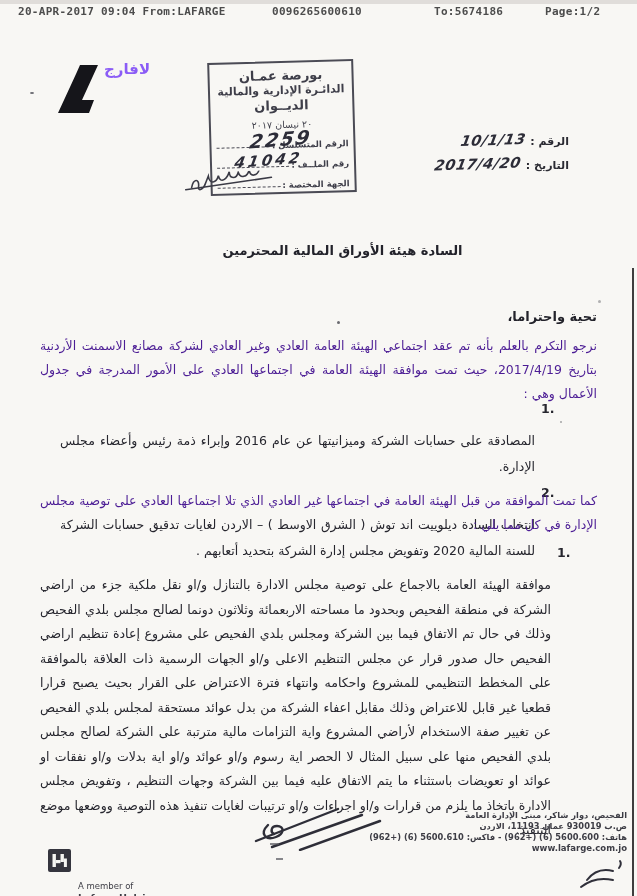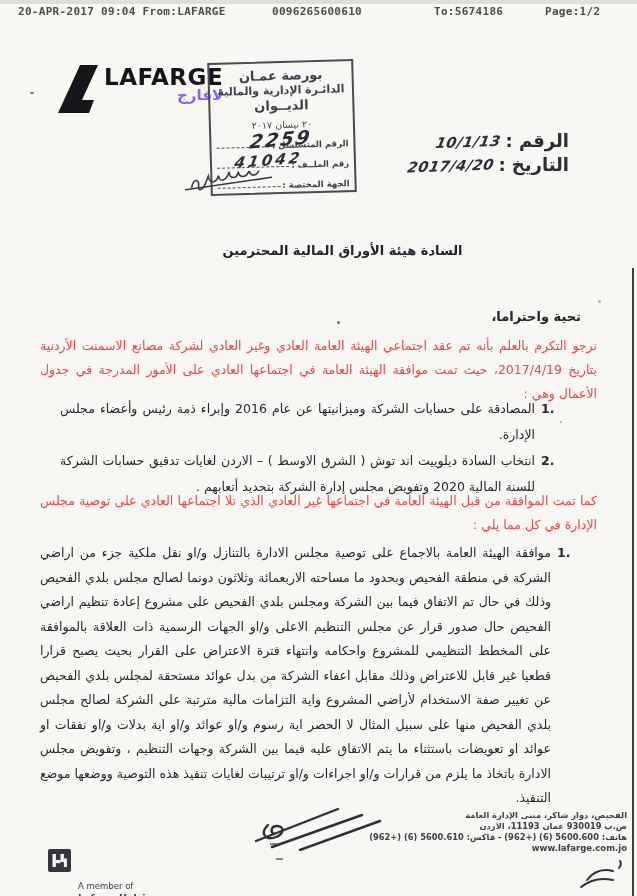--- a/index.html
+++ b/index.html
@@ -38,39 +38,39 @@
   .srow .sline{flex:1;border-bottom:1.4px dashed #4b4b55;margin:0 2px 3px 0;height:1px;}
   .srow .sval{position:absolute;bottom:0;font-weight:bold;color:#2c2c38;
     transform:skewX(-14deg) rotate(-3deg);font-style:italic;}
   .sval.v1{left:34px;font-size:19px;letter-spacing:2px;}
   .sval.v2{left:18px;font-size:15px;letter-spacing:3px;bottom:1px;}
   .scrib3{position:absolute;left:-34px;bottom:-4px;}
 
   
   .refblock{position:absolute;right:68px;top:130px;direction:rtl;text-align:right;color:#2b2b33;}
   .refblock .rrow{height:24px;white-space:nowrap;}
-  .refblock .rlabel{font-size:18px;font-weight:bold;}
+  .refblock .rlabel{font-size:11px;font-weight:bold;}
   .refblock .rval{display:inline-block;font-size:14.5px;font-weight:bold;font-style:italic;
     transform:skewX(-12deg) rotate(-2deg);color:#2d2d38;letter-spacing:.5px;direction:ltr;}
 
   
   .salutation{position:absolute;left:0;right:0;top:243px;text-align:center;
     font-size:13px;font-weight:bold;direction:rtl;color:#23232b;margin-left:48px;}
-  .greeting{position:absolute;right:56px;top:309px;font-size:13px;font-weight:bold;direction:rtl;color:#23232b;}
+  .greeting{position:absolute;right:40px;top:309px;font-size:13px;font-weight:bold;direction:rtl;color:#23232b;}
   .para{position:absolute;left:40px;right:40px;direction:rtl;text-align:justify;
-    font-size:12.5px;line-height:24px;color:#ef4444;}
+    font-size:12.5px;line-height:24px;color:#4c1d95;}
   .para1{top:334px;}
   .para2{top:489px;}
   .list{position:absolute;direction:rtl;font-size:12.5px;color:#26262e;}
   .list1{right:78px;left:60px;top:396px;}
   .list2{right:62px;left:40px;top:541px;}
   .li{display:flex;gap:6px;line-height:26px;margin-bottom:0;}
   .list2 .li{line-height:24.5px;}
   .li .num{direction:ltr;unicode-bidi:bidi-override;font-weight:bold;width:18px;flex:0 0 auto;}
-  .li .litext{flex:1;text-align:justify;}
+  .li .litext{flex:1;text-align:justify;margin-top:32px;}
 
   
   .sig{position:absolute;left:246px;top:789px;}
   .sig-dots{position:absolute;background:#55555d;height:2px;opacity:.7;}
   .footer-right{position:absolute;right:10px;top:810px;direction:rtl;text-align:right;
     color:#3d3d45;font-weight:bold;line-height:11px;}
   .footer-right .f1{font-size:9.5px;}
   .footer-right .f{font-size:8.3px;}
   .footer-right .furl{font-size:8.5px;direction:ltr;}
   .footer-left{position:absolute;left:48px;top:849px;display:flex;gap:7px;align-items:flex-start;}
@@ -99,21 +99,20 @@
   </div>
 
   <div class="logo">
     <div class="row">
       <span>
         <svg width="44" height="50" viewBox="0 0 44 50">
           <path d="M24 1 L42 1 L26 36 L38 36 L33 49 L2 49 L20 10 Z" fill="#15151a"></path>
         </svg>
       </span>
       <span class="textcol">
-        <span class="brand">LAFARGE</span>
         <span class="brand-ar">لافارج</span>
       </span>
     </div>
   </div>
 
   <div class="stamp">
     <div class="s1">بورصة عمـان</div>
     <div class="s2">الدائـرة الإدارية والمالية</div>
     <div class="s3">الديــوان</div>
     <div class="sdate">٢٠ نيسان ٢٠١٧</div>

